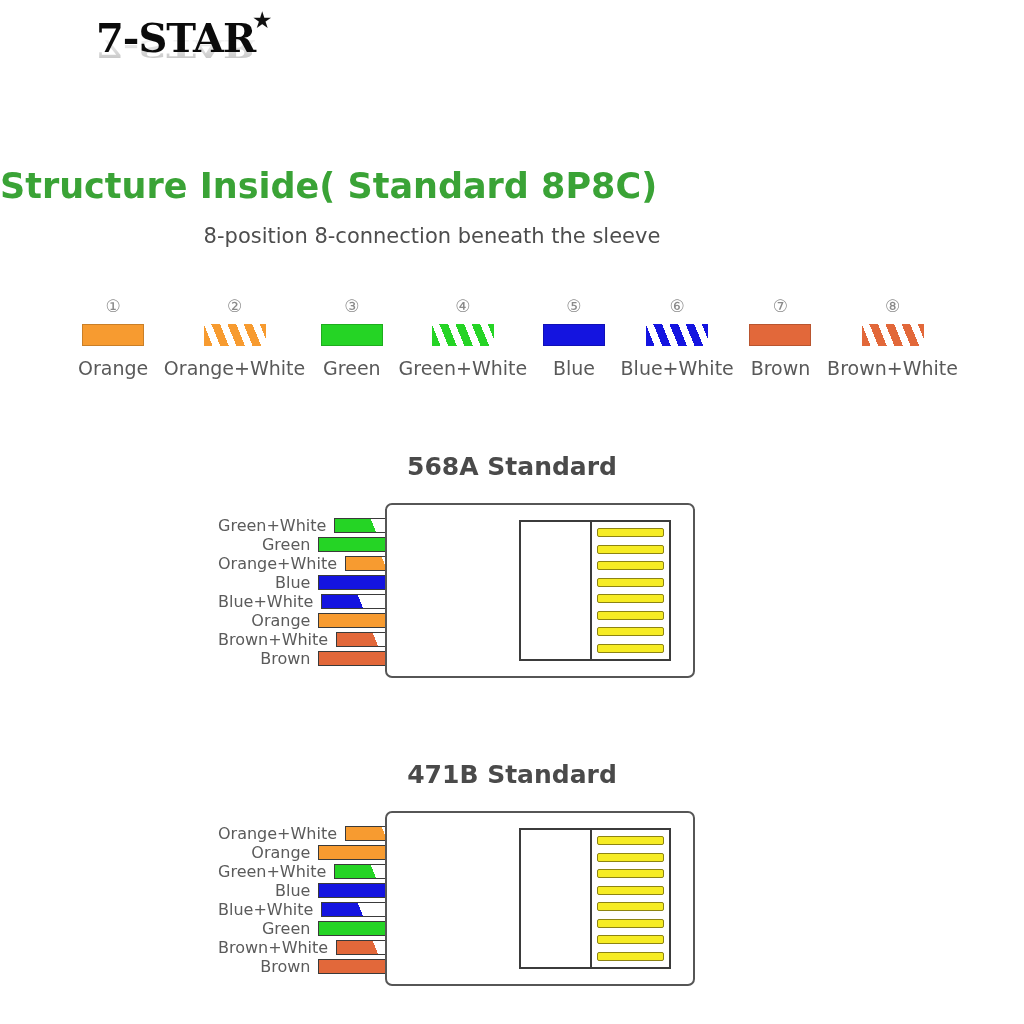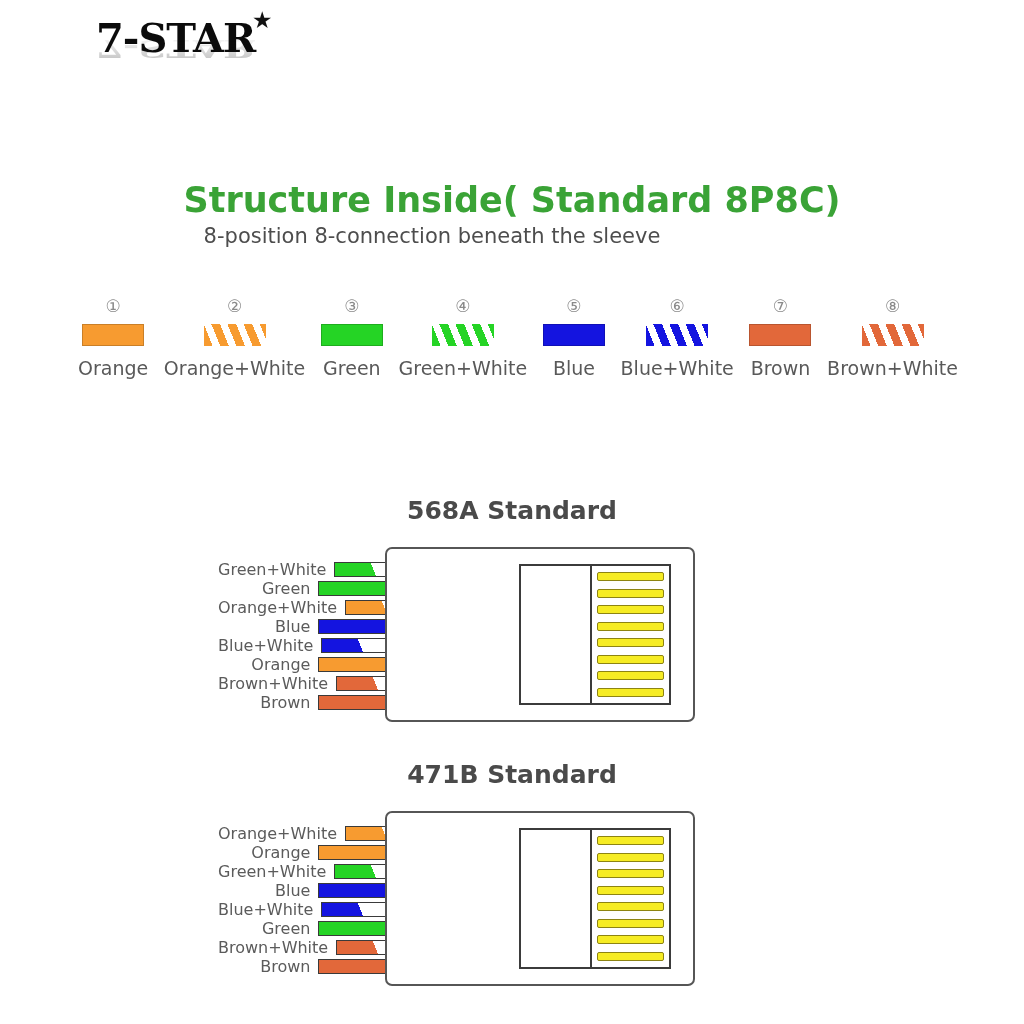--- a/index.html
+++ b/index.html
@@ -56,23 +56,22 @@
     position: absolute;
     left: 0;
     top: 46px;
     white-space: nowrap;
   }
 
   
   #main-title {
     position: absolute;
     left: 0;
-    top: 180px;
+    top: 166px;
     width: 1024px;
-    text-align: center;
     font-family: "DejaVu Sans", sans-serif;
     font-weight: bold;
     font-size: 35px;
     color: #3aa336;
     letter-spacing: 0px;
   }
   #sub-title {
     position: absolute;
     left: 0;
     top: 224px;
@@ -121,21 +120,21 @@
   }
   .legend-label {
     margin-top: 11px;
     font-size: 19px;
     color: #595959;
     white-space: nowrap;
   }
 
   
   .std-block { position: absolute; left: 0; width: 1024px; }
-  #std-a { top: 452px; margin-top: 44px; }
+  #std-a { top: 452px; }
   #std-b { top: 760px; }
 
   .std-title {
     text-align: center;
     font-weight: bold;
     font-size: 25px;
     color: #4a4a4a;
     margin-bottom: 22px;
   }
 

